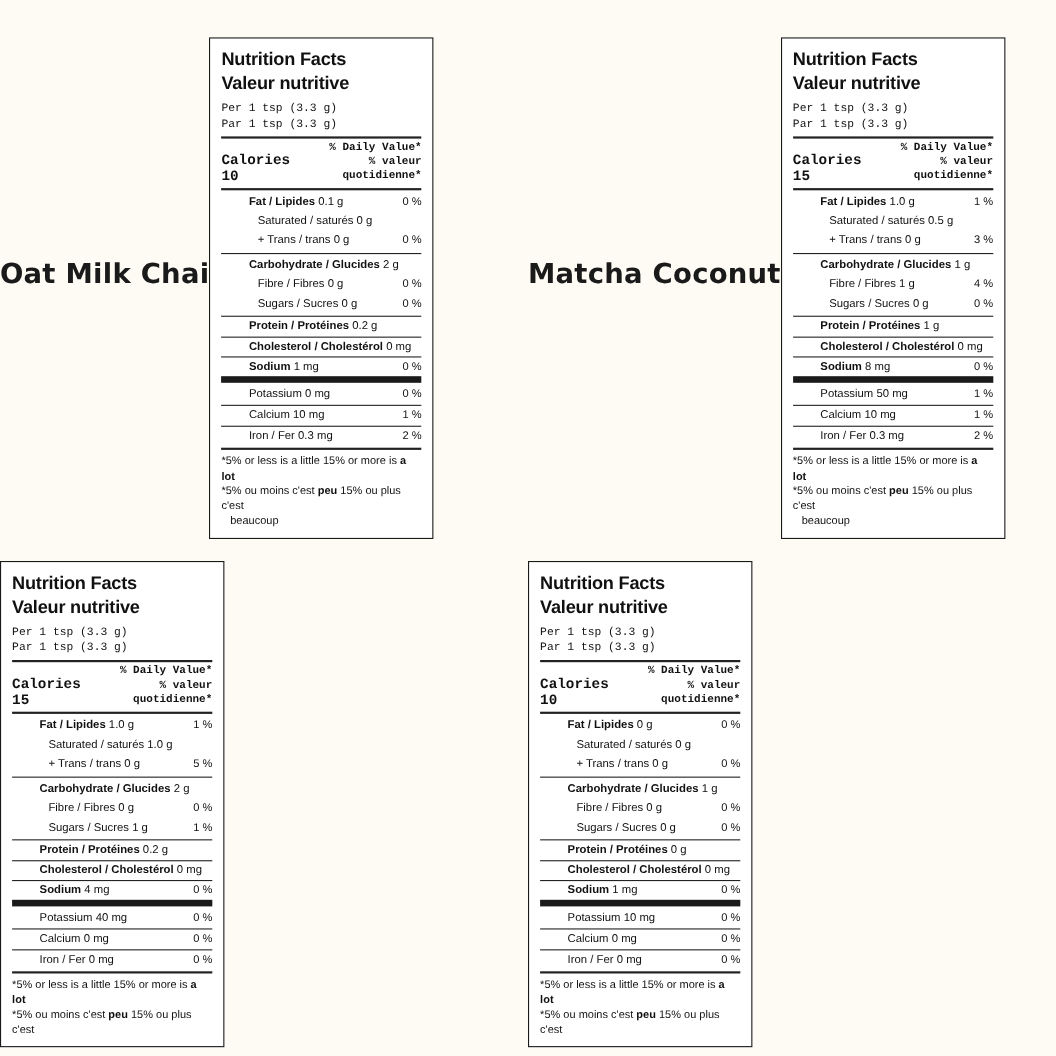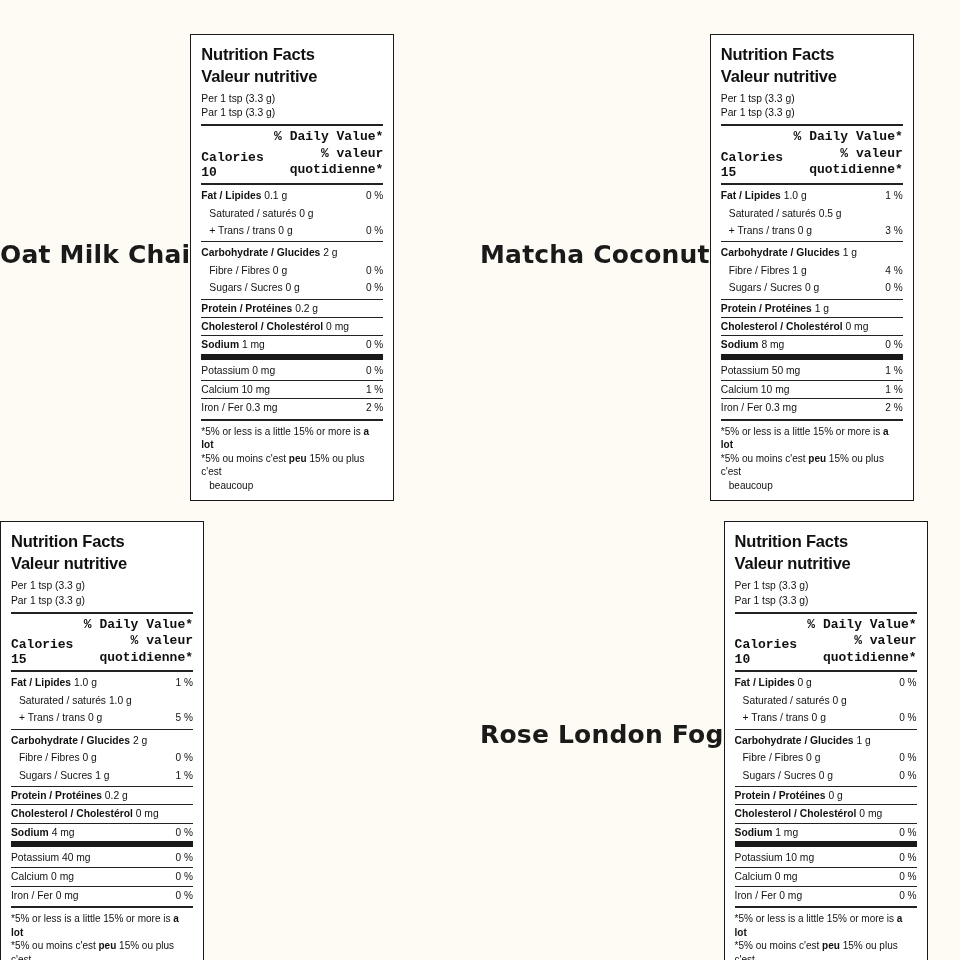--- a/index.html
+++ b/index.html
@@ -50,53 +50,54 @@
     font-size: 16.5px;
     font-weight: 700;
     line-height: 1.33;
     letter-spacing: -0.2px;
   }
   .nf-serving {
     font-size: 10.3px;
     line-height: 1.42;
     margin-top: 4px;
     margin-bottom: 3px;
+    font-family: Liberation Mono, monospace;
   }
   .rule-thin { border-top: 1px solid #222; }
   .rule-med  { border-top: 2px solid #222; }
   .rule-thick{ border-top: 6px solid #1a1a1a; }
 
   .cal-row {
     display: flex;
     justify-content: space-between;
     align-items: flex-end;
     padding-top: 3px;
     padding-bottom: 3px;
     font-family: Liberation Mono, monospace;
   }
   .cal-left {
     font-size: 13px;
     font-weight: 700;
   }
   .dv-head {
     text-align: right;
-    font-size: 13px;
+    font-size: 10px;
     line-height: 1.28;
     font-weight: 700;
     padding-bottom: 1px;
   }
   .row {
     display: flex;
     justify-content: space-between;
     align-items: baseline;
     font-size: 10.3px;
     line-height: 1.46;
     padding: 1px 0 1px 0;
   }
-  .row .lbl { white-space: nowrap; }
+  .row .lbl { white-space: nowrap; margin-left: 25px; }
   .row .val { white-space: nowrap; font-size: 10.1px; }
   .b { font-weight: 700; }
   .indent { padding-left: 8px; }
   .group { padding: 2px 0 2px 0; }
   .footnote {
     font-size: 10px;
     line-height: 1.35;
     padding-top: 4px;
   }
   .footnote .ind { padding-left: 8px; display: block; }
@@ -372,21 +373,20 @@
       <div class="rule-med"></div>
       <div class="footnote">
         <span>*5% or less is a little 15% or more is </span><span class="b">a lot</span><br>
         <span>*5% ou moins c'est </span><span class="b">peu</span><span> 15% ou plus c'est</span>
         
       </div>
     </div>
   </div>
 
   <div class="cell" style="margin-top:20px;">
-    <div class="product-title">Rose London Fog</div>
     <div class="panel">
       <div class="nf-title">Nutrition Facts</div>
       <div class="nf-title">Valeur nutritive</div>
       <div class="nf-serving">
         <div>Per 1 tsp (3.3 g)</div>
         <div>Par 1 tsp (3.3 g)</div>
       </div>
       <div class="rule-med"></div>
       <div class="cal-row">
         <div class="cal-left">

